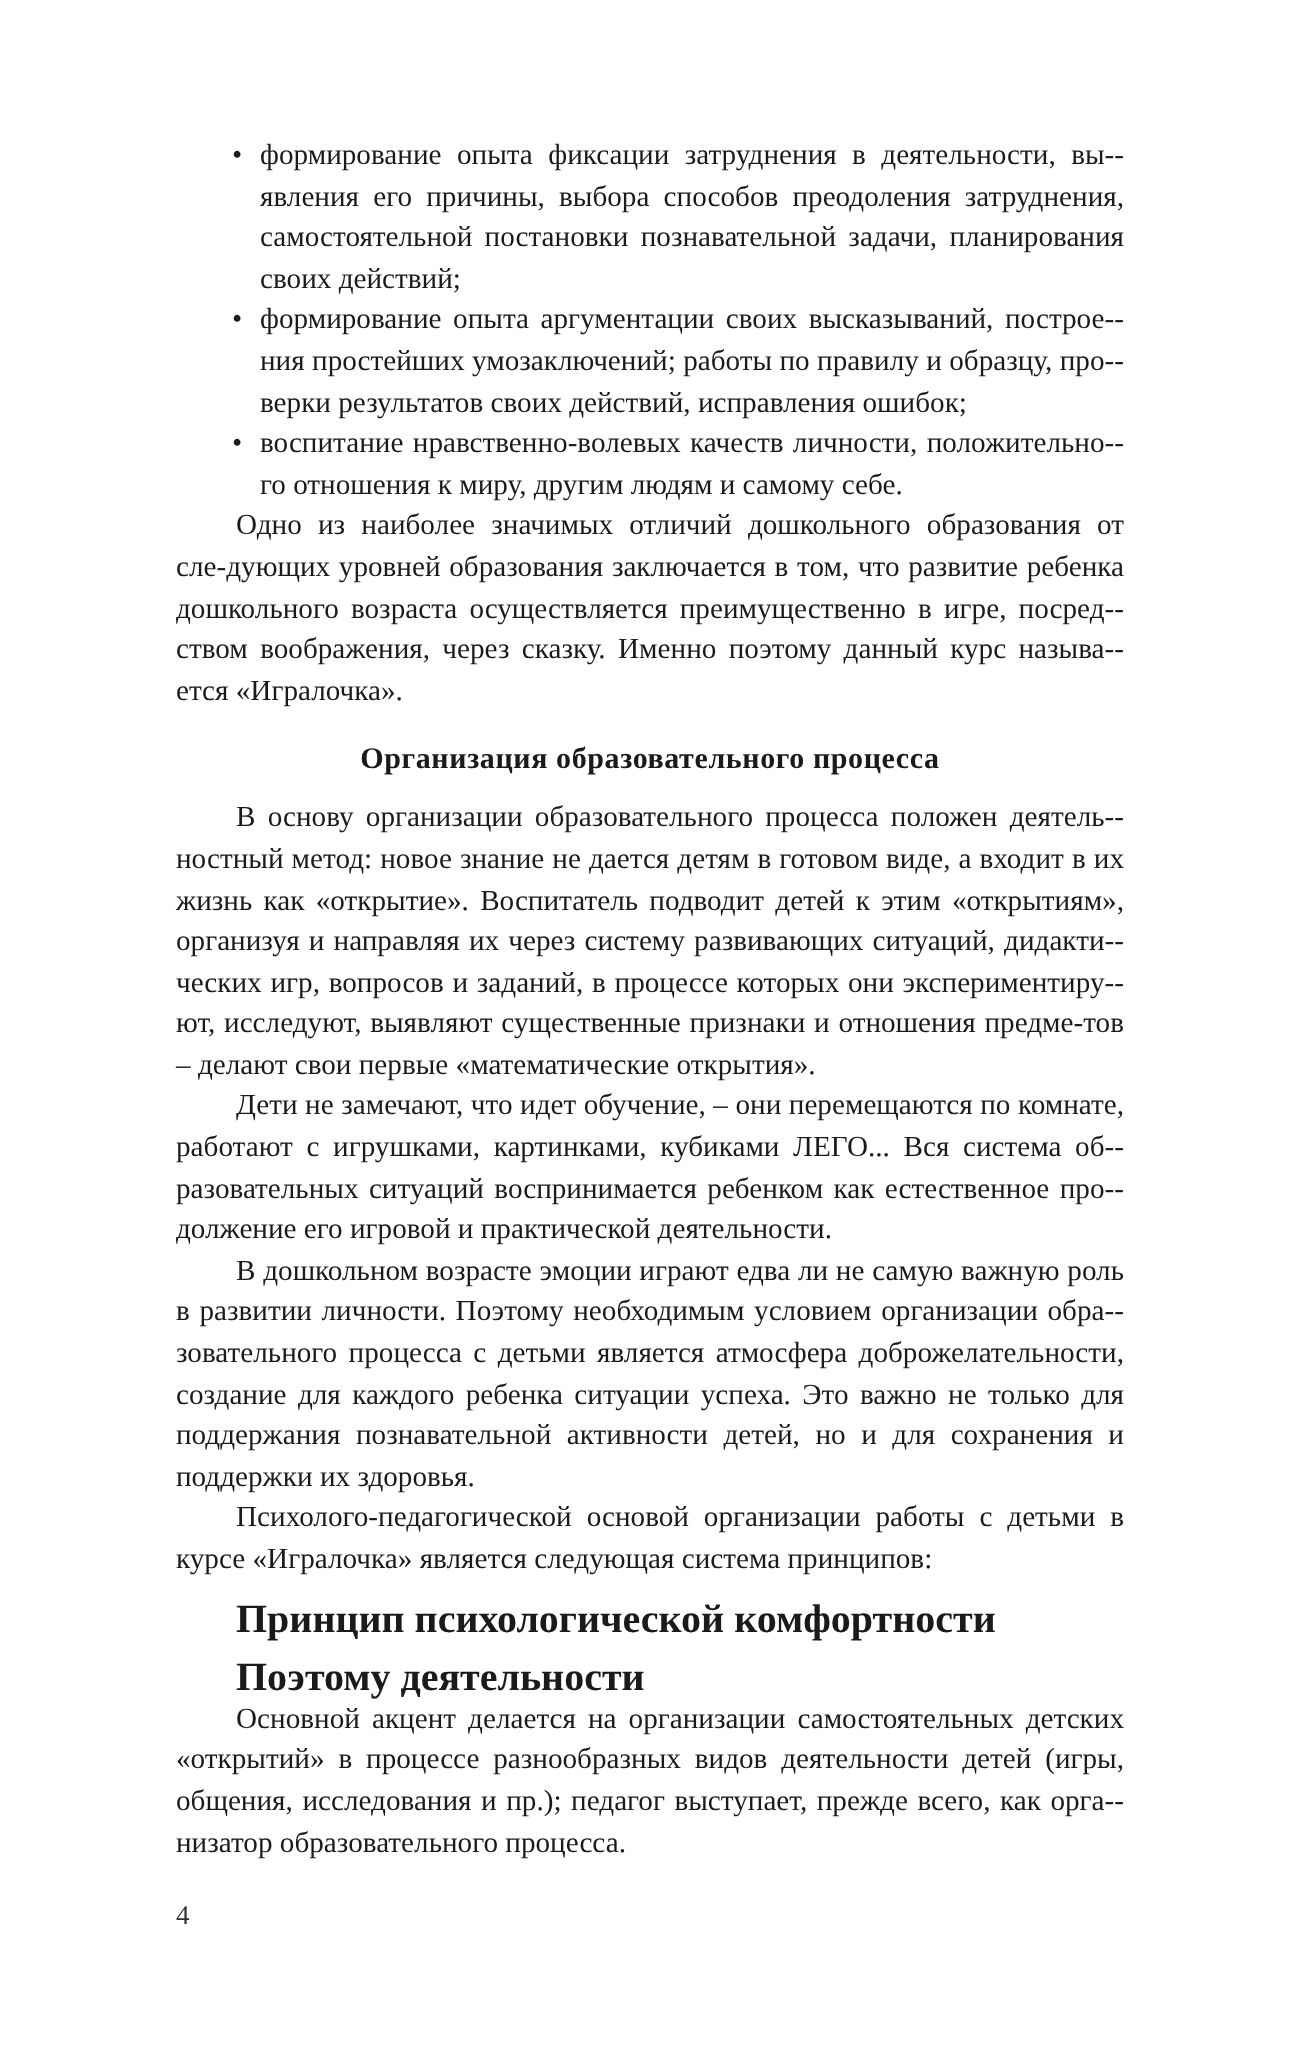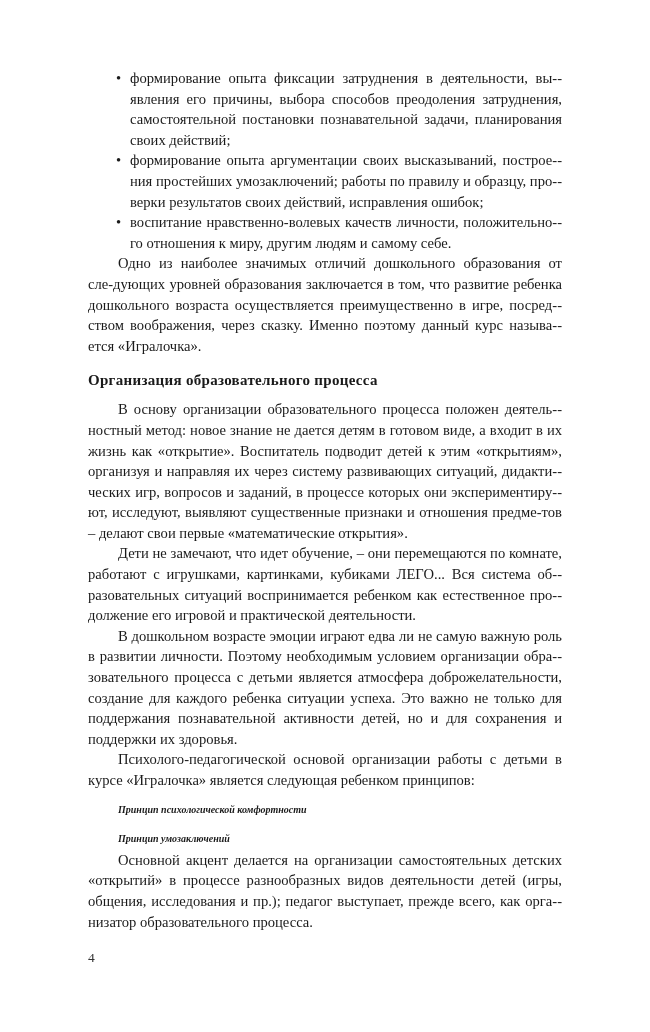--- a/index.html
+++ b/index.html
@@ -55,29 +55,28 @@
     text-align: justify;
     text-justify: inter-word;
     text-indent: 30px;
     hyphens: manual;
   }
   h2.section-heading {
     margin: 14px 0 9px 0;
     font-size: 15px;
     line-height: 20px;
     font-weight: bold;
-    text-align: left;
+    text-align: center;
     letter-spacing: 0.3px;
   }
   h3.principle-heading {
     margin: 9px 0 0 0;
-    font-size: 10px;
+    font-size: 20px;
     line-height: 20.6px;
     font-weight: bold;
-    font-style: italic;
     text-align: left;
     text-indent: 30px;
   }
   .page-number {
     position: absolute;
     left: 88px;
     top: 950px;
     font-size: 13.5px;
     line-height: 16px;
     color: #333;
@@ -105,24 +104,24 @@
       </li>
     </ul>
 
     <p class="para">Одно из наиболее значимых отличий дошкольного образования от сле-­дующих уровней образования заключается в том, что развитие ребенка дошкольного возраста осуществляется преимущественно в игре, посред-­ством воображения, через сказку. Именно поэтому данный курс называ-­ется «Игралочка».</p>
 
     <h2 class="section-heading">Организация образовательного процесса</h2>
 
     <p class="para">В основу организации образовательного процесса положен деятель-­ностный метод: новое знание не дается детям в готовом виде, а входит в их жизнь как «открытие». Воспитатель подводит детей к этим «открытиям», организуя и направляя их через систему развивающих ситуаций, дидакти-­ческих игр, вопросов и заданий, в процессе которых они экспериментиру-­ют, исследуют, выявляют существенные признаки и отношения предме-­тов – делают свои первые «математические открытия».</p>
     <p class="para">Дети не замечают, что идет обучение, – они перемещаются по комнате, работают с игрушками, картинками, кубиками ЛЕГО... Вся система об-­разовательных ситуаций воспринимается ребенком как естественное про-­должение его игровой и практической деятельности.</p>
     <p class="para">В дошкольном возрасте эмоции играют едва ли не самую важную роль в развитии личности. Поэтому необходимым условием организации обра-­зовательного процесса с детьми является атмосфера доброжелательности, создание для каждого ребенка ситуации успеха. Это важно не только для поддержания познавательной активности детей, но и для сохранения и поддержки их здоровья.</p>
-    <p class="para">Психолого-педагогической основой организации работы с детьми в курсе «Игралочка» является следующая ребенком принципов:</p>
+    <p class="para">Психолого-педагогической основой организации работы с детьми в курсе «Игралочка» является следующая система принципов:</p>
 
     <h3 class="principle-heading">Принцип психологической комфортности</h3>
 
-    <h3 class="principle-heading">Принцип умозаключений</h3>
+    <h3 class="principle-heading">Поэтому деятельности</h3>
     <p class="para">Основной акцент делается на организации самостоятельных детских «открытий» в процессе разнообразных видов деятельности детей (игры, общения, исследования и пр.); педагог выступает, прежде всего, как орга-­низатор образовательного процесса.</p>
 
   </div>
 
   <div class="page-number">4</div>
 
 </div>
 
 </body></html>

